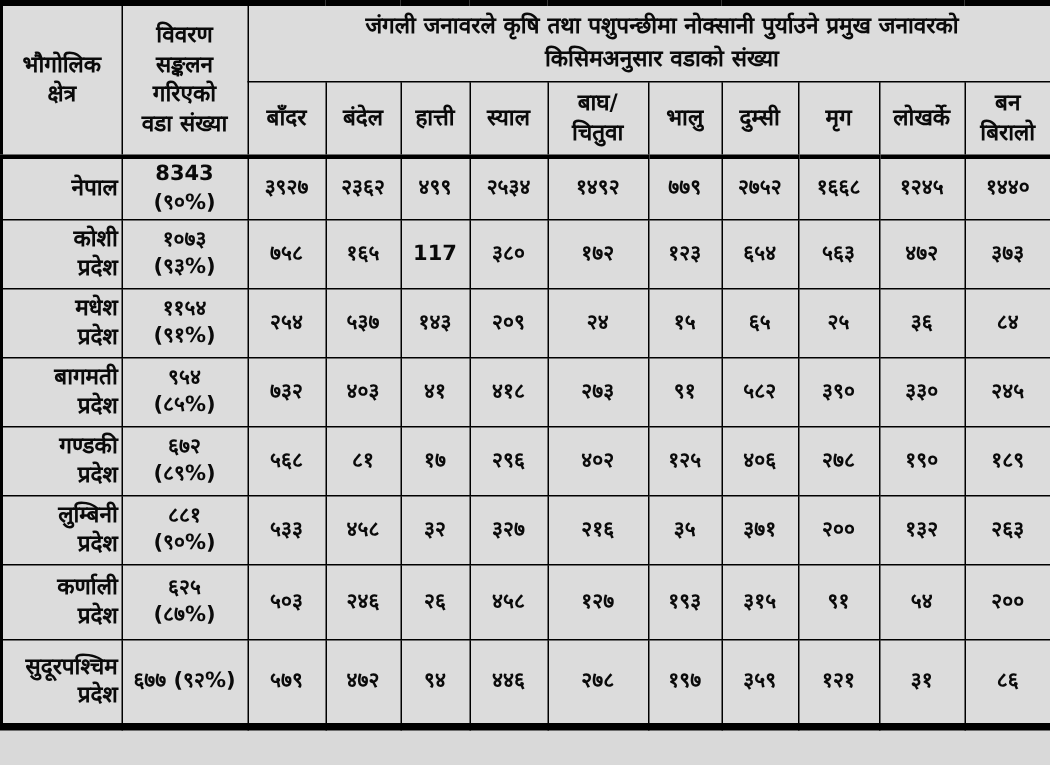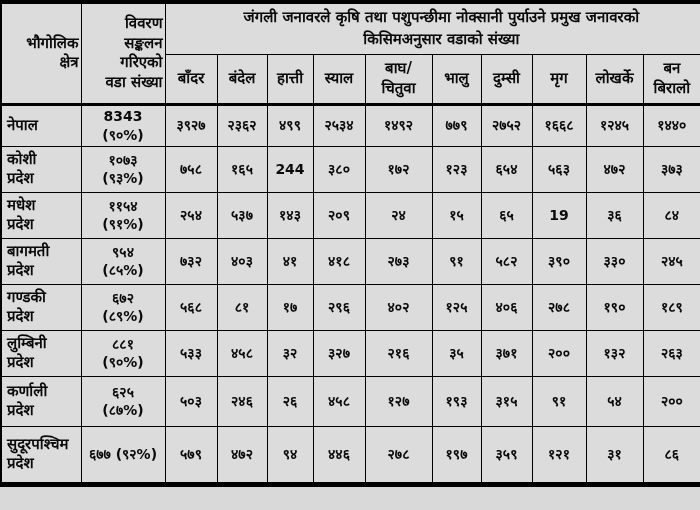--- a/index.html
+++ b/index.html
@@ -25,24 +25,24 @@
     vertical-align: middle;
     color: #0a0a0a;
     font-weight: bold;
     white-space: pre-line;
     line-height: 1.3;
     overflow: hidden;
   }
   .wd th { font-size: 15px; }
   .wd td { font-size: 14px; }
   .wd .main-hdr { font-size: 15px; line-height: 1.45; padding-left: 19px; }
-  .wd .rowspan-hdr { border-bottom: 3px solid #000; text-align: right; }
+  .wd .rowspan-hdr { border-bottom: 3px solid #000; }
   .wd tr.hdr2 th { border-bottom: 3px solid #000; }
   .wd td.region {
-    text-align: left;
+    text-align: right;
     padding-left: 5px;
     font-size: 15px;
   }
   .wd td.wards { font-size: 14px; }
   tr.h1 { height: 52px; }
   tr.h2 { height: 50px; }
   tr.r0 { height: 42px; }
   tr.r1, tr.r2, tr.r3, tr.r4, tr.r5 { height: 46px; }
   tr.r6 { height: 50px; padding-left: 29px; }
   tr.r7 { height: 58px; }
@@ -106,42 +106,42 @@
       <td>१२४५</td>
       <td>१४४०</td>
     </tr>
     <tr class="r1">
       <td class="region">कोशी
 प्रदेश</td>
       <td class="wards">१०७३
 (९३%)</td>
       <td>७५८</td>
       <td>१६५</td>
-      <td>244</td>
+      <td>117</td>
       <td>३८०</td>
       <td>१७२</td>
       <td>१२३</td>
       <td>६५४</td>
       <td>५६३</td>
       <td>४७२</td>
       <td>३७३</td>
     </tr>
     <tr class="r2">
       <td class="region">मधेश
 प्रदेश</td>
       <td class="wards">११५४
 (९१%)</td>
       <td>२५४</td>
       <td>५३७</td>
       <td>१४३</td>
       <td>२०९</td>
       <td>२४</td>
       <td>१५</td>
       <td>६५</td>
-      <td>19</td>
+      <td>२५</td>
       <td>३६</td>
       <td>८४</td>
     </tr>
     <tr class="r3">
       <td class="region">बागमती
 प्रदेश</td>
       <td class="wards">९५४
 (८५%)</td>
       <td>७३२</td>
       <td>४०३</td>

